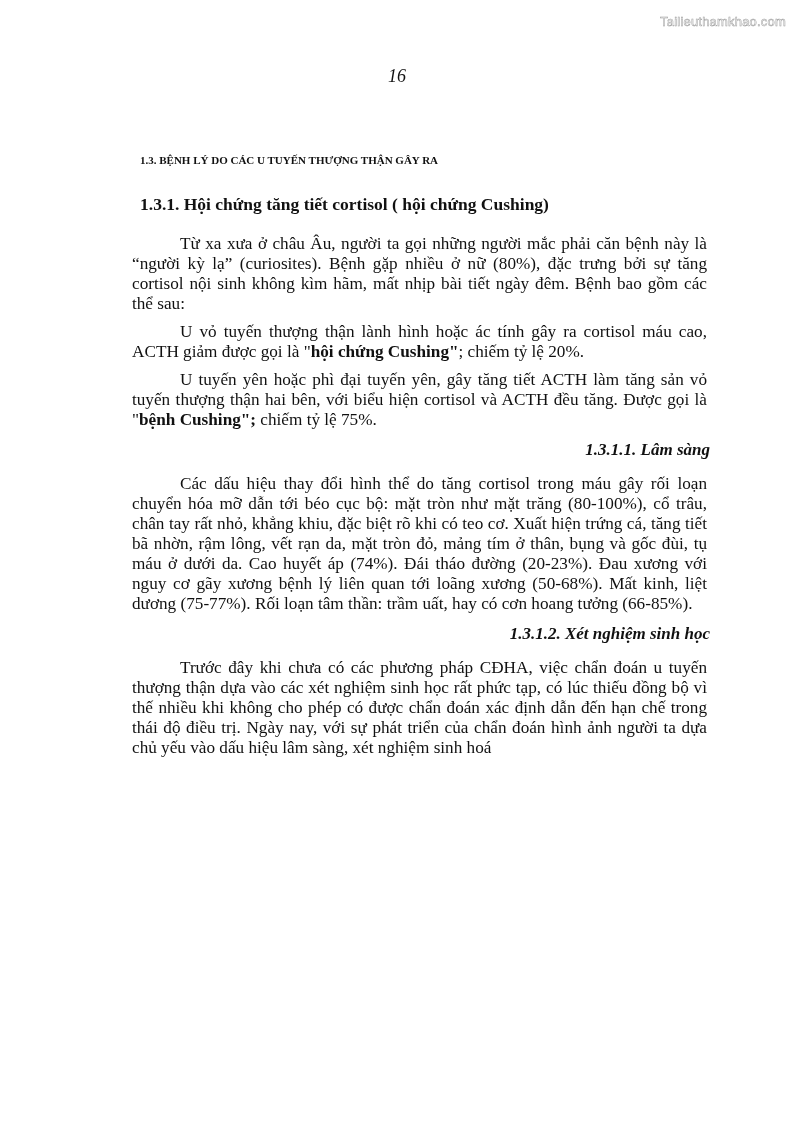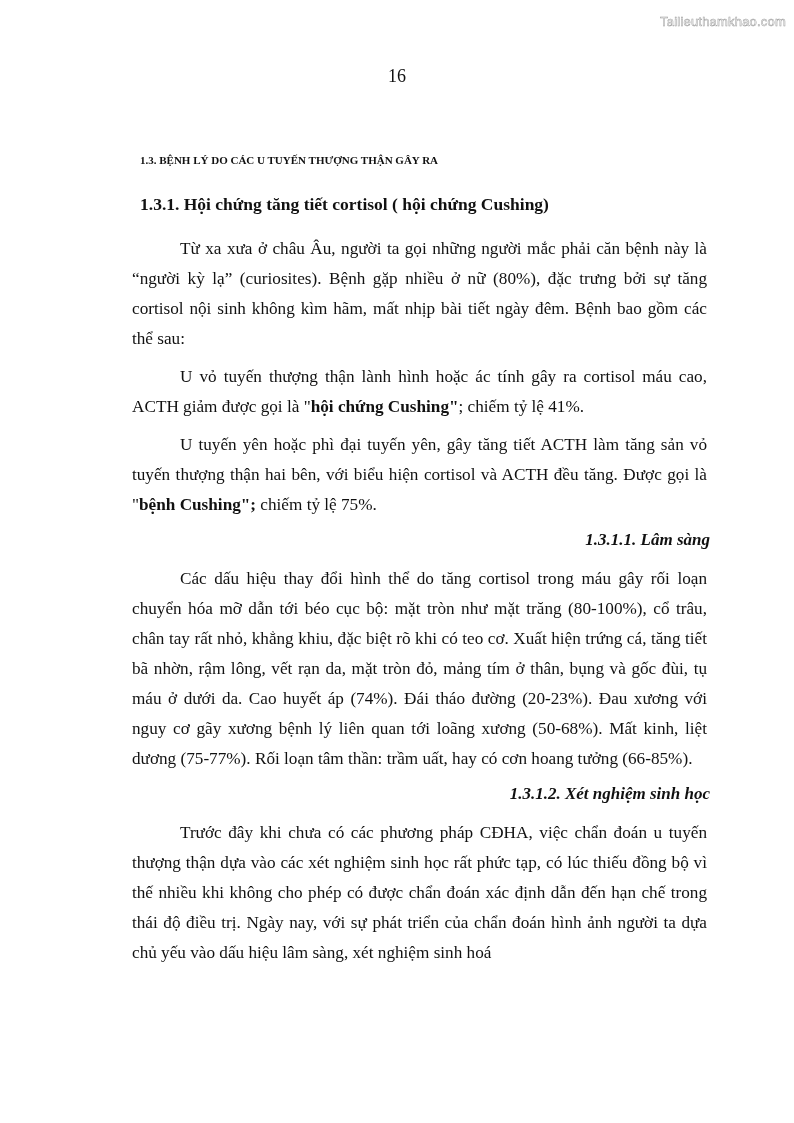--- a/index.html
+++ b/index.html
@@ -1,42 +1,42 @@
 <!DOCTYPE html>
 <html><head>
 <meta charset="utf-8">
 <style>
   html, body { margin: 0; padding: 0; background: #ffffff; }
   body { width: 794px; height: 1123px; position: relative; overflow: hidden;
          font-family: "Liberation Serif", "DejaVu Serif", serif; color: #111; }
   .watermark { position: absolute; top: 14px; right: 8px; font-family: "Liberation Sans", "DejaVu Sans", sans-serif;
                font-size: 13px; color: #ffffff; -webkit-text-stroke: 0.5px #9a9a9a; letter-spacing: 0.2px; }
-  .page-number { position: absolute; top: 66px; left: 0; width: 794px; text-align: center; font-size: 18px; }
+  .page-number { position: absolute; top: 66px; left: 0; width: 794px; text-align: center; font-size: 18px; font-style: italic; }
   .content { position: absolute; left: 132px; top: 140px; width: 578px; font-size: 17.2px; }
   .h1 { font-weight: bold; font-size: 11px; margin: 8px; height: 36px; line-height: 24px; }
   .h2 { font-weight: bold; font-size: 17.5px; margin: 8px; height: 34px; line-height: 24px; }
   .h3 { font-weight: bold; font-style: italic; font-size: 17px; margin: 0; height: 36px; line-height: 24px; text-align: right; }
-  .para { margin: 0 3px 8px 0; line-height: 30px; text-align: justify; text-indent: 48px; }
+  .para { margin: 0 3px 8px 0; line-height: 20px; text-align: justify; text-indent: 48px; }
   .para.no-gap { margin-bottom: 6px; }
   b { font-weight: bold; }
 </style>
 </head>
 <body>
 
 <div class="watermark">Tailieuthamkhao.com</div>
 
 <div class="page-number">16</div>
 
 <div class="content">
   <div class="h1">1.3. BỆNH LÝ DO CÁC U TUYẾN THƯỢNG THẬN GÂY RA</div>
   <div class="h2">1.3.1. Hội chứng tăng tiết cortisol ( hội chứng Cushing)</div>
 
   <p class="para">Từ xa xưa ở châu Âu, người ta gọi những người mắc phải căn bệnh này là “người kỳ lạ” (curiosites). Bệnh gặp nhiều ở nữ (80%), đặc trưng bởi sự tăng cortisol nội sinh không kìm hãm, mất nhịp bài tiết ngày đêm. Bệnh bao gồm các thể sau:</p>
 
-  <p class="para"><span> U vỏ tuyến thượng thận lành hình hoặc ác tính gây ra cortisol máu cao, ACTH giảm được gọi là "</span><b>hội chứng Cushing"</b><span>; chiếm tỷ lệ 41%.</span></p>
+  <p class="para"><span> U vỏ tuyến thượng thận lành hình hoặc ác tính gây ra cortisol máu cao, ACTH giảm được gọi là "</span><b>hội chứng Cushing"</b><span>; chiếm tỷ lệ 20%.</span></p>
 
   <p class="para"><span>U tuyến yên hoặc phì đại tuyến yên, gây tăng tiết ACTH làm tăng sản vỏ tuyến thượng thận hai bên, với biểu hiện cortisol và ACTH đều tăng. Được gọi là "</span><b>bệnh Cushing";</b><span> chiếm tỷ lệ 75%.</span></p>
 
 
   <div class="h3">1.3.1.1. Lâm sàng</div>
   <p class="para"> Các dấu hiệu thay đổi hình thể do tăng cortisol trong máu gây rối loạn chuyển hóa mỡ dẫn tới béo cục bộ: mặt tròn như mặt trăng (80-100%), cổ trâu, chân tay rất nhỏ, khẳng khiu, đặc biệt rõ khi có teo cơ. Xuất hiện trứng cá, tăng tiết bã nhờn, rậm lông, vết rạn da, mặt tròn đỏ, mảng tím ở thân, bụng và gốc đùi, tụ máu ở dưới da. Cao huyết áp (74%). Đái tháo đường (20-23%). Đau xương với nguy cơ gãy xương bệnh lý liên quan tới loãng xương (50-68%). Mất kinh, liệt dương (75-77%). Rối loạn tâm thần: trầm uất, hay có cơn hoang tưởng (66-85%).</p>
 
   <div class="h3">1.3.1.2. Xét nghiệm sinh học</div>
   <p class="para">Trước đây khi chưa có các phương pháp CĐHA, việc chẩn đoán u tuyến thượng thận  dựa vào các xét nghiệm sinh học rất phức tạp, có lúc thiếu đồng bộ vì thế nhiều khi không cho phép có được chẩn đoán xác định dẫn đến hạn chế trong thái độ điều trị. Ngày nay, với sự phát triển của chẩn đoán hình ảnh người ta dựa chủ yếu vào dấu hiệu lâm sàng, xét nghiệm sinh hoá</p>
 </div>

